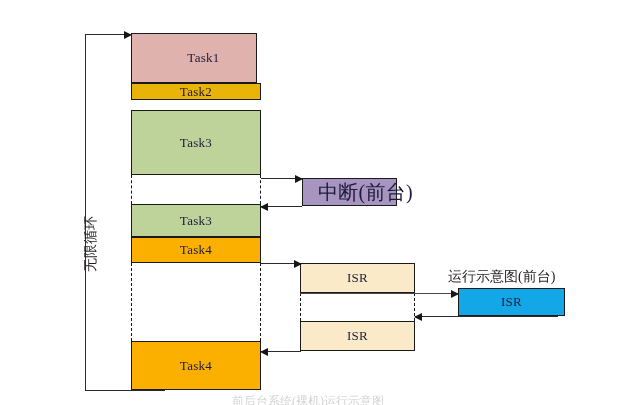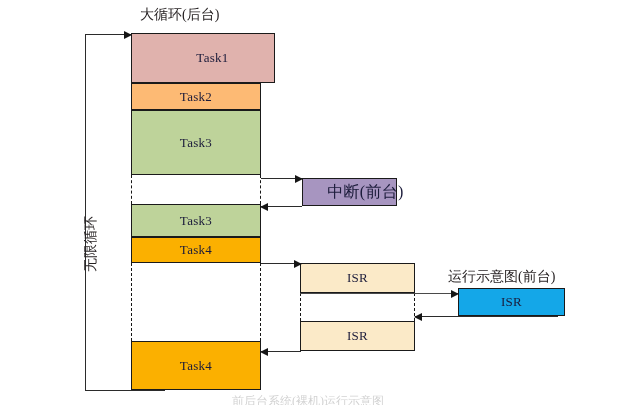--- a/index.html
+++ b/index.html
@@ -18,21 +18,21 @@
     box-sizing:border-box;
     border:1px solid #1a1a1a;
     display:flex;
     align-items:center;
     justify-content:center;
     color:#1b1b3a;
     font-size:13px;
     letter-spacing:.3px;
     white-space:nowrap;
   }
-  .box.cjk{font-size:16px;padding-left:32px;}
+  .box.cjk{font-size:20px;padding-left:32px;}
 
   
   .caption{
     position:absolute;
     font-size:14px;
     color:#241f20;
     white-space:nowrap;
   }
   .vlabel{
     position:absolute;
@@ -70,30 +70,29 @@
     border-top:4.5px solid transparent;
     border-bottom:4.5px solid transparent;
     border-right:8px solid #161616;
   }
 </style>
 </head>
 <body>
 
 <div id="stage">
 
-  <div class="caption" style="left:140px;top:6px;">大循环(后台)</div>
 
   <div class="vline" style="left:85px;top:34px;height:356px;"></div>
   <div class="hline arrow-r" style="left:85px;top:34px;width:46px;"></div>
   <div class="hline" style="left:85px;top:390px;width:80px;"></div>
   <div class="vlabel" style="left:82px;top:272px;">无限循环</div>
 
-  <div class="box" style="left:131px;top:33px;width:144px;height:50px;background:#e0b2ad;padding-left:19px;">Task1</div>
+  <div class="box" style="left:131px;top:33px;width:126px;height:50px;background:#e0b2ad;padding-left:19px;">Task1</div>
 
-  <div class="box" style="left:131px;top:83px;width:130px;height:27px;background:#fdba74;">Task2</div>
+  <div class="box" style="left:131px;top:83px;width:130px;height:17px;background:#eab308;">Task2</div>
 
   <div class="box" style="left:131px;top:110px;width:130px;height:65px;background:#bed39a;">Task3</div>
 
   <div class="dash" style="left:131px;top:175px;height:29px;"></div>
   <div class="dash" style="left:260px;top:175px;height:29px;"></div>
 
   <div class="box" style="left:131px;top:204px;width:130px;height:33px;background:#bed39a;">Task3</div>
 
   <div class="box" style="left:131px;top:237px;width:130px;height:26px;background:#fbb000;">Task4</div>
 

